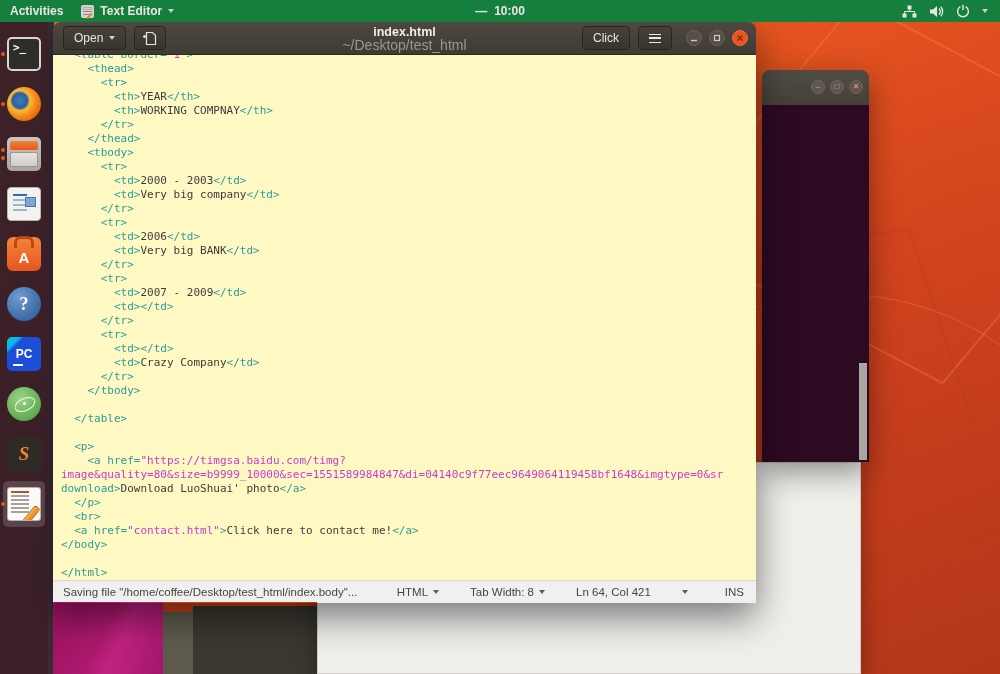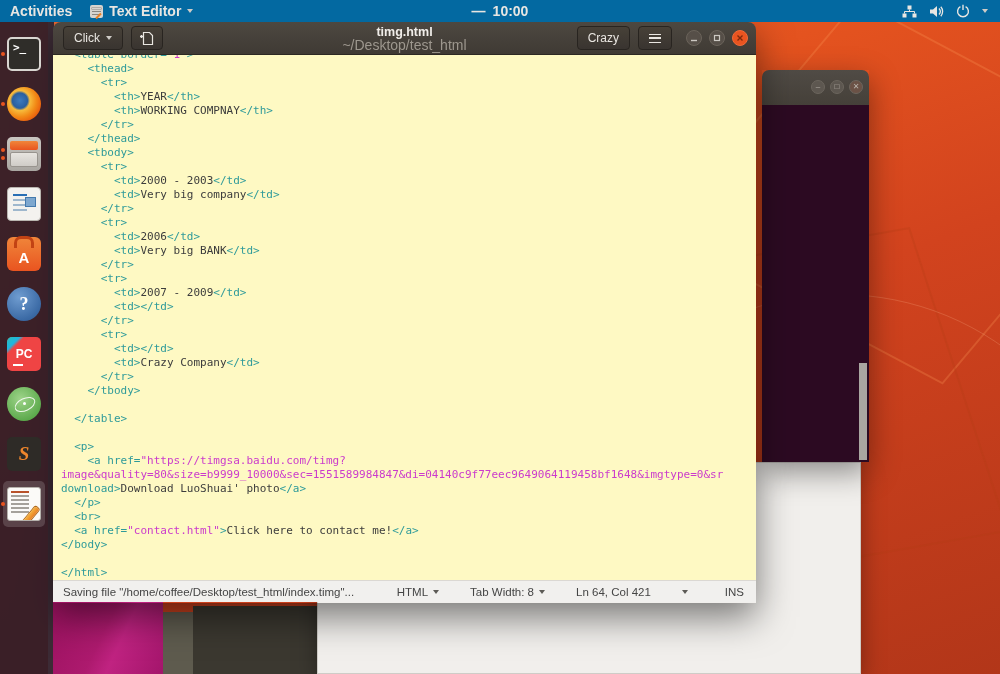--- a/index.html
+++ b/index.html
@@ -37,22 +37,22 @@
     color:#bab4ac; font-size:8px; line-height:1; }
   .tbar-btn.close { background:#6b5246; }
   .bg-terminal .tbody { height:357px; background:#2c0a22; position:relative; }
   .bg-terminal .tscroll { position:absolute; right:2px; top:258px; width:8px; height:97px; background:#a9a6a1; }
 
   
   .bg-white-window { position:absolute; left:317px; top:462px; width:544px; height:212px;
     background:#f1efec; border:1px solid #cfccc7; box-shadow:0 8px 22px rgba(0,0,0,.35); }
 
   
-  .topbar { position:absolute; left:0; top:0; width:1000px; height:22px; background:#0369a1;
-    color:#e8e6e2; display:flex; align-items:center; font-size:14px; z-index:50; }
+  .topbar { position:absolute; left:0; top:0; width:1000px; height:22px; background:#15803d;
+    color:#e8e6e2; display:flex; align-items:center; font-size:12px; z-index:50; }
   .tb-left { display:flex; align-items:center; gap:18px; padding-left:10px; }
   .tb-activities { font-weight:bold; }
   .tb-appmenu { display:flex; align-items:center; gap:6px; font-weight:bold; }
   .mini-gedit { width:13px; height:13px; background:#d7d4cf; border-radius:2px; position:relative; }
   .mini-gedit::before { content:""; position:absolute; left:2px; top:3px; right:2px; height:1px;
     box-shadow:0 0 0 .5px #8a8680, 0 3px 0 0 #8a8680, 0 6px 0 0 #8a8680; }
   .mini-gedit::after { content:""; position:absolute; right:1px; bottom:1px; width:7px; height:2px;
     background:#e98024; transform:rotate(-45deg); }
   .caret-down { width:0; height:0; border-left:3.5px solid transparent; border-right:3.5px solid transparent;
     border-top:4px solid #cfccc7; display:inline-block; }
@@ -126,21 +126,21 @@
   .icon-writer::before { content:""; position:absolute; left:5px; top:6px; width:14px; height:2px; background:#2a6fb5;
     box-shadow:0 5px 0 0 #9fb7cd, 0 10px 0 0 #9fb7cd, 0 15px 0 0 #9fb7cd; }
   .icon-writer::after { content:""; position:absolute; right:4px; top:9px; width:9px; height:8px;
     background:#7ea7cf; border:1px solid #4479ad; }
   .icon-software { background:linear-gradient(#f0863a,#e95420); border-radius:6px; }
   .icon-software::before { content:""; position:absolute; left:50%; top:-1px; transform:translateX(-50%);
     width:14px; height:9px; border:3px solid #c24314; border-bottom:none; border-radius:7px 7px 0 0; }
   .icon-software .glyph { color:#fff; font-weight:bold; font-size:15px; margin-top:6px; }
   .icon-help { border-radius:50%; background:radial-gradient(circle at 35% 30%, #6f9cd0, #3b6aa5 70%, #2d5589); }
   .icon-help .glyph { color:#fff; font-weight:bold; font-size:18px; font-family:"Liberation Serif",serif; }
-  .icon-pycharm { background:#ef4444; border-radius:5px; overflow:hidden; }
+  .icon-pycharm { background:#1d4ed8; border-radius:5px; overflow:hidden; }
   .icon-pycharm::before { content:""; position:absolute; left:-8px; top:-8px; width:24px; height:24px;
     background:linear-gradient(135deg,#21d789 0%, #07c3f2 60%, transparent 70%); opacity:.9; }
   .icon-pycharm .glyph { color:#fff; font-weight:bold; font-size:12px; position:relative; }
   .icon-pycharm::after { content:""; position:absolute; left:6px; bottom:5px; width:10px; height:2px; background:#fff; }
   .icon-atom { border-radius:50%; background:radial-gradient(circle at 40% 35%, #9ed489, #5aa84a 75%, #468a39); }
   .icon-atom::before { content:""; position:absolute; left:7px; top:11px; width:20px; height:11px;
     border:1.5px solid #eef6ea; border-radius:50%; transform:rotate(-25deg); }
   .icon-atom::after { content:""; position:absolute; left:16px; top:15px; width:3px; height:3px;
     border-radius:50%; background:#ffffff; }
   .icon-sublime { background:#2e2b27; border-radius:5px; }
@@ -272,36 +272,36 @@
         <div class="dots">
           <div class="dot"></div>
         </div>
         <div class="dicon icon-gedit"></div>
       </div>
     </div>
 
   <div class="gedit">
     <div class="g-header">
       <button class="g-btn g-open">
-        <span>Click</span>
+        <span>Open</span>
         <span class="caret-down"></span>
       </button>
       <button class="g-btn g-newdoc">
         <svg width="14" height="15" viewBox="0 0 14 15">
           <path d="M3.5 1.5 h6 l3 3 v9 h-9 z" fill="none" stroke="#e9e6e1" stroke-width="1.2"></path>
           <path d="M1.5 4 v3 M0 5.5 h3" stroke="#e9e6e1" stroke-width="1.3"></path>
         </svg>
       </button>
       <div class="g-title-block">
-        <div class="g-title">timg.html</div>
+        <div class="g-title">index.html</div>
         <div class="g-subtitle">~/Desktop/test_html</div>
       </div>
       <div class="g-right">
         <button class="g-btn">
-          <span>Crazy</span>
+          <span>Click</span>
         </button>
         <button class="g-btn">
           <span class="g-menu-lines"></span>
         </button>
         <div class="win-ctrls">
           <div class="wc">
             <svg width="8" height="8" viewBox="0 0 8 8">
                 <line x1="1" y1="6.5" x2="7" y2="6.5" stroke="#ccc8c2" stroke-width="1.4"></line>
               </svg>
           </div>
@@ -317,21 +317,21 @@
           </div>
         </div>
       </div>
     </div>
 
     <div class="g-text">
       <div class="code" id="code"><div class="code-line"><span class="seg-t">  &lt;table border= </span><span class="seg-s">1 </span><span class="seg-t">&gt;</span></div><div class="code-line"><span class="seg-t">    &lt;thead&gt;</span></div><div class="code-line"><span class="seg-t">      &lt;tr&gt;</span></div><div class="code-line"><span class="seg-t">        &lt;th&gt;</span><span class="seg-p">YEAR</span><span class="seg-t">&lt;/th&gt;</span></div><div class="code-line"><span class="seg-t">        &lt;th&gt;</span><span class="seg-p">WORKING COMPNAY</span><span class="seg-t">&lt;/th&gt;</span></div><div class="code-line"><span class="seg-t">      &lt;/tr&gt;</span></div><div class="code-line"><span class="seg-t">    &lt;/thead&gt;</span></div><div class="code-line"><span class="seg-t">    &lt;tbody&gt;</span></div><div class="code-line"><span class="seg-t">      &lt;tr&gt;</span></div><div class="code-line"><span class="seg-t">        &lt;td&gt;</span><span class="seg-p">2000 - 2003</span><span class="seg-t">&lt;/td&gt;</span></div><div class="code-line"><span class="seg-t">        &lt;td&gt;</span><span class="seg-p">Very big company</span><span class="seg-t">&lt;/td&gt;</span></div><div class="code-line"><span class="seg-t">      &lt;/tr&gt;</span></div><div class="code-line"><span class="seg-t">      &lt;tr&gt;</span></div><div class="code-line"><span class="seg-t">        &lt;td&gt;</span><span class="seg-p">2006</span><span class="seg-t">&lt;/td&gt;</span></div><div class="code-line"><span class="seg-t">        &lt;td&gt;</span><span class="seg-p">Very big BANK</span><span class="seg-t">&lt;/td&gt;</span></div><div class="code-line"><span class="seg-t">      &lt;/tr&gt;</span></div><div class="code-line"><span class="seg-t">      &lt;tr&gt;</span></div><div class="code-line"><span class="seg-t">        &lt;td&gt;</span><span class="seg-p">2007 - 2009</span><span class="seg-t">&lt;/td&gt;</span></div><div class="code-line"><span class="seg-t">        &lt;td&gt;&lt;/td&gt;</span></div><div class="code-line"><span class="seg-t">      &lt;/tr&gt;</span></div><div class="code-line"><span class="seg-t">      &lt;tr&gt;</span></div><div class="code-line"><span class="seg-t">        &lt;td&gt;&lt;/td&gt;</span></div><div class="code-line"><span class="seg-t">        &lt;td&gt;</span><span class="seg-p">Crazy Company</span><span class="seg-t">&lt;/td&gt;</span></div><div class="code-line"><span class="seg-t">      &lt;/tr&gt;</span></div><div class="code-line"><span class="seg-t">    &lt;/tbody&gt;</span></div><div class="code-line"></div><div class="code-line"><span class="seg-t">  &lt;/table&gt;</span></div><div class="code-line"></div><div class="code-line"><span class="seg-t">  &lt;p&gt;</span></div><div class="code-line"><span class="seg-t">    &lt;a href=</span><span class="seg-s">"https://timgsa.baidu.com/timg?</span></div><div class="code-line"><span class="seg-s">image&amp;quality=80&amp;size=b9999_10000&amp;sec=1551589984847&amp;di=04140c9f77eec9649064119458bf1648&amp;imgtype=0&amp;sr</span></div><div class="code-line"><span class="seg-t">download&gt;</span><span class="seg-p">Download LuoShuai' photo</span><span class="seg-t">&lt;/a&gt;</span></div><div class="code-line"><span class="seg-t">  &lt;/p&gt;</span></div><div class="code-line"><span class="seg-t">  &lt;br&gt;</span></div><div class="code-line"><span class="seg-t">  &lt;a href=</span><span class="seg-s">"contact.html"</span><span class="seg-t">&gt;</span><span class="seg-p">Click here to contact me!</span><span class="seg-t">&lt;/a&gt;</span></div><div class="code-line"><span class="seg-t">&lt;/body&gt;</span></div><div class="code-line"></div><div class="code-line"><span class="seg-t">&lt;/html&gt;</span></div></div>
     </div>
 
     <div class="g-status">
-      <span class="st-msg">Saving file "/home/coffee/Desktop/test_html/index.timg"...</span>
+      <span class="st-msg">Saving file "/home/coffee/Desktop/test_html/index.body"...</span>
       <div class="st-right">
         <span class="st-item">
           <span>HTML</span>
           <span class="caret-dark"></span>
         </span>
         <span class="st-item">
           <span>Tab Width: 8</span>
           <span class="caret-dark"></span>
         </span>
         <span class="st-item">

